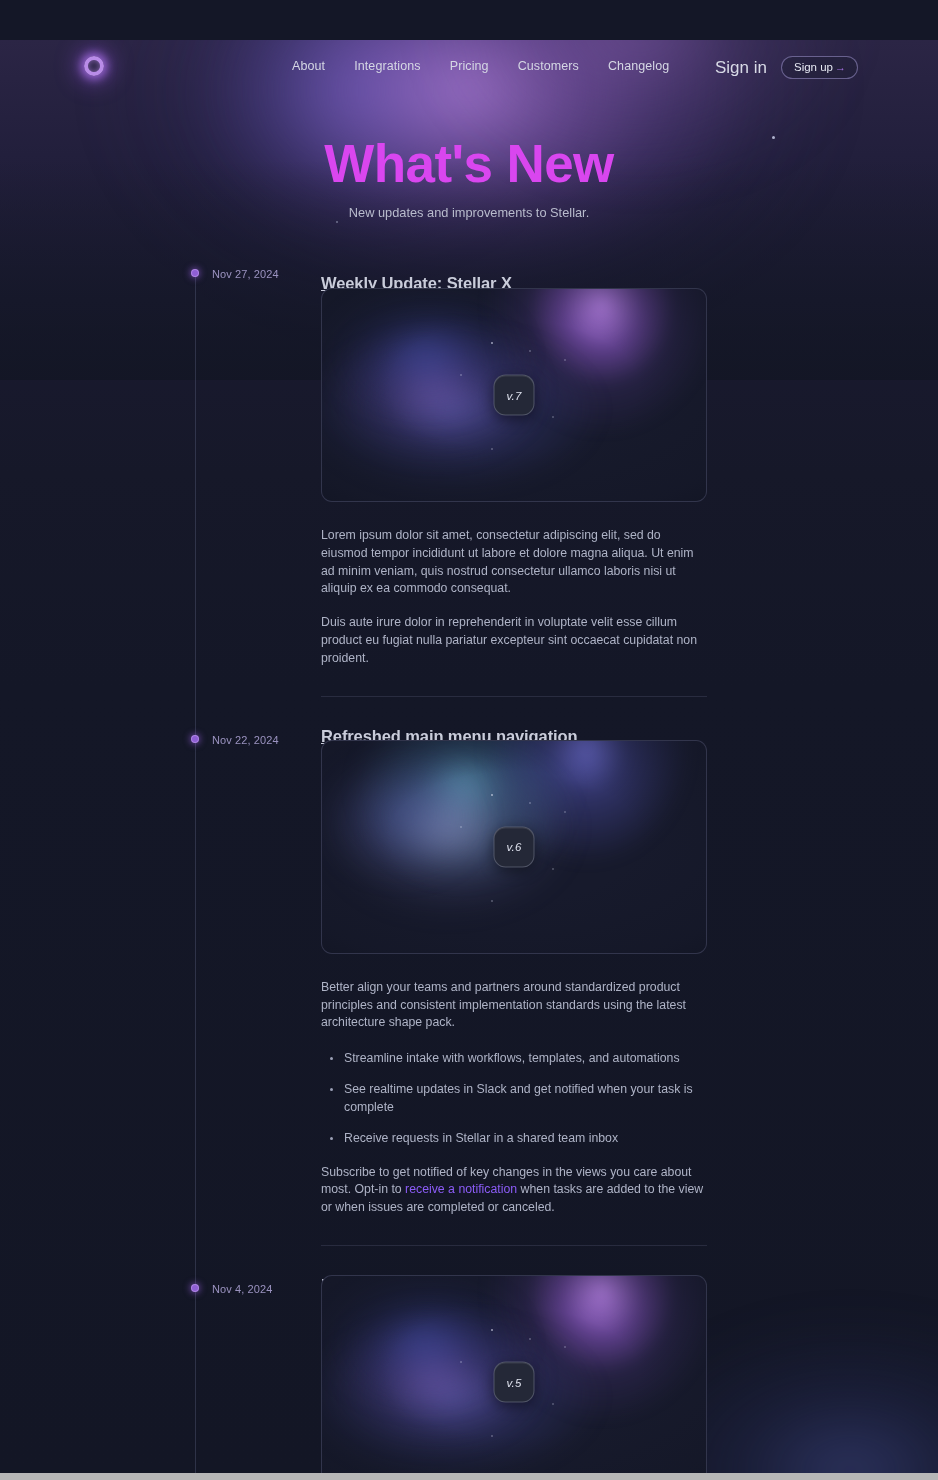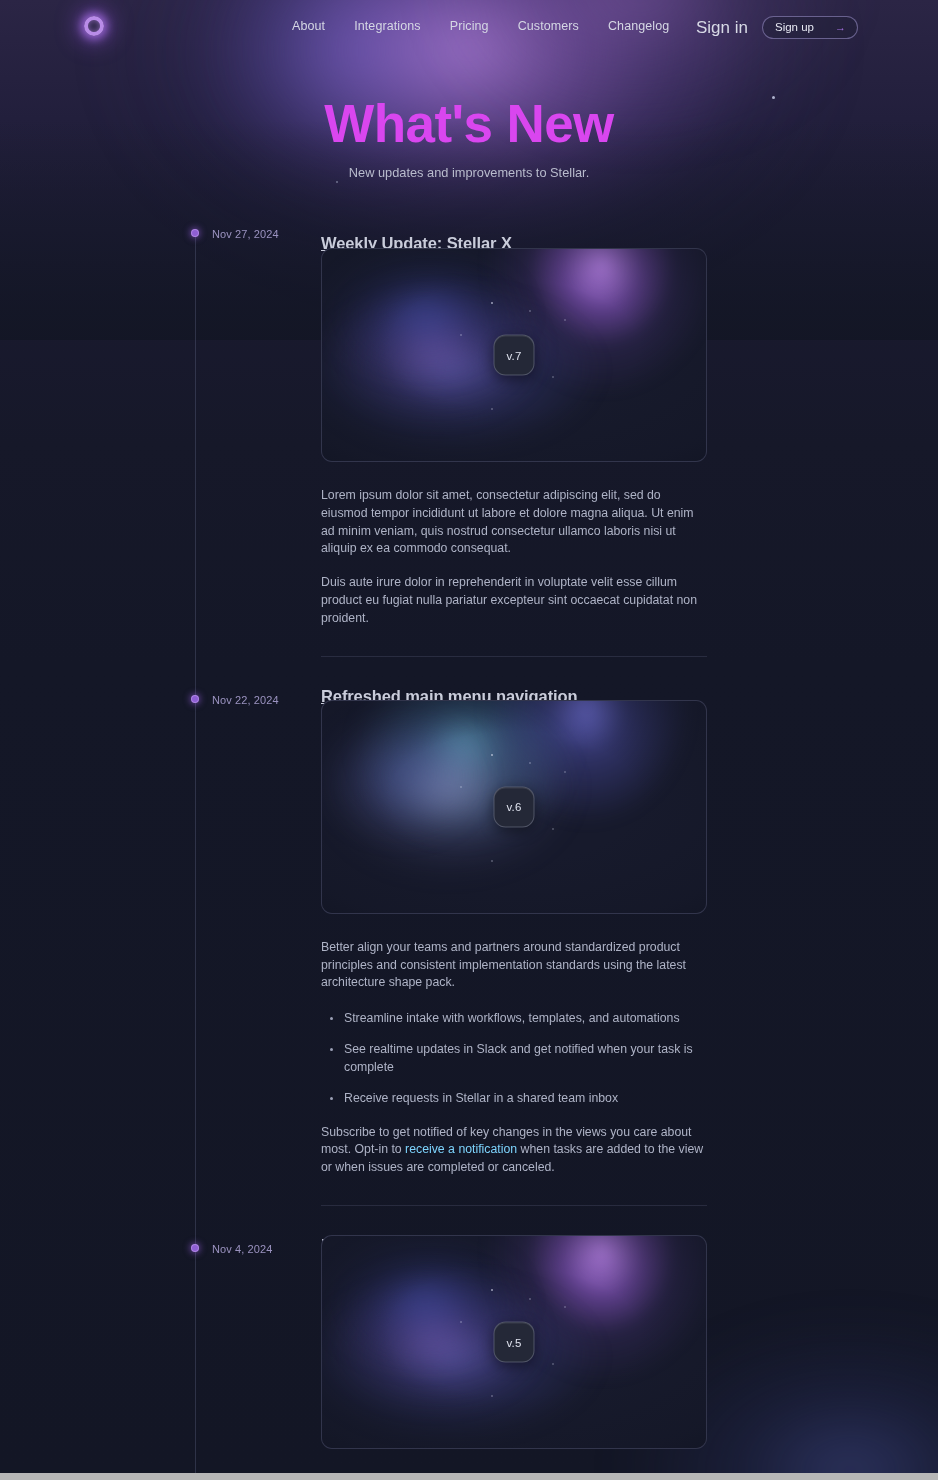--- a/index.html
+++ b/index.html
@@ -16,20 +16,21 @@
     color: #c8cbd9;
     position: relative;
   }
 
   
   #page {
     position: absolute;
     inset: 0;
     background: #141727;
     overflow: hidden;
+    margin-top: 40px;
   }
 
   
   .bg-base {
     position: absolute;
     inset: 0;
     background:
       linear-gradient(180deg, #2b2545 0%, #221f3c 8%, #1a1a30 18%, #161829 30%, #141727 45%, #131625 100%);
   }
   
@@ -154,21 +155,21 @@
     gap: 14px;
   }
   .signin {
     font-size: 17px;
     color: #d8dae6;
     text-decoration: none;
   }
   .signup {
     display: inline-flex;
     align-items: flex-start;
-    gap: 21px;
+    gap: 2px;
     font-size: 11.5px;
     color: #e6e8f2;
     background: rgba(30,30,54,0.45);
     border: 1px solid rgba(160,150,210,0.55);
     border-radius: 14px;
     padding: 4px 11px 5px 12px;
     text-decoration: none;
   }
   .signup .arrow { color: #a974e8; font-size: 11px; }
 
@@ -350,38 +351,39 @@
     border-radius: 12px;
     background: #242837;
     border: 1px solid rgba(190,195,220,0.30);
     box-shadow: 0 4px 14px rgba(0,0,0,0.45), inset 0 1px 0 rgba(255,255,255,0.10);
     display: flex;
     align-items: center;
     justify-content: center;
     font-size: 11.5px;
     color: #dfe2ee;
     letter-spacing: .2px;
+    font-style: italic;
   }
   .cstar {
     position: absolute;
     width: 2px; height: 2px;
     border-radius: 50%;
     background: rgba(225,228,245,0.65);
   }
 
   
   .prose p {
     font-size: 12.3px;
     line-height: 1.45;
     color: #aeb3c6;
     margin-top: 16px;
   }
   .prose p.first { margin-top: 25px; }
   .prose a {
-    color: #7dd3fc;
+    color: #8b5cf6;
     text-decoration: none;
     text-align: right;
   }
   .prose ul {
     margin: 18px 0 0 0;
     padding-left: 23px;
     list-style: none;
   }
   .prose li {
     position: relative;

